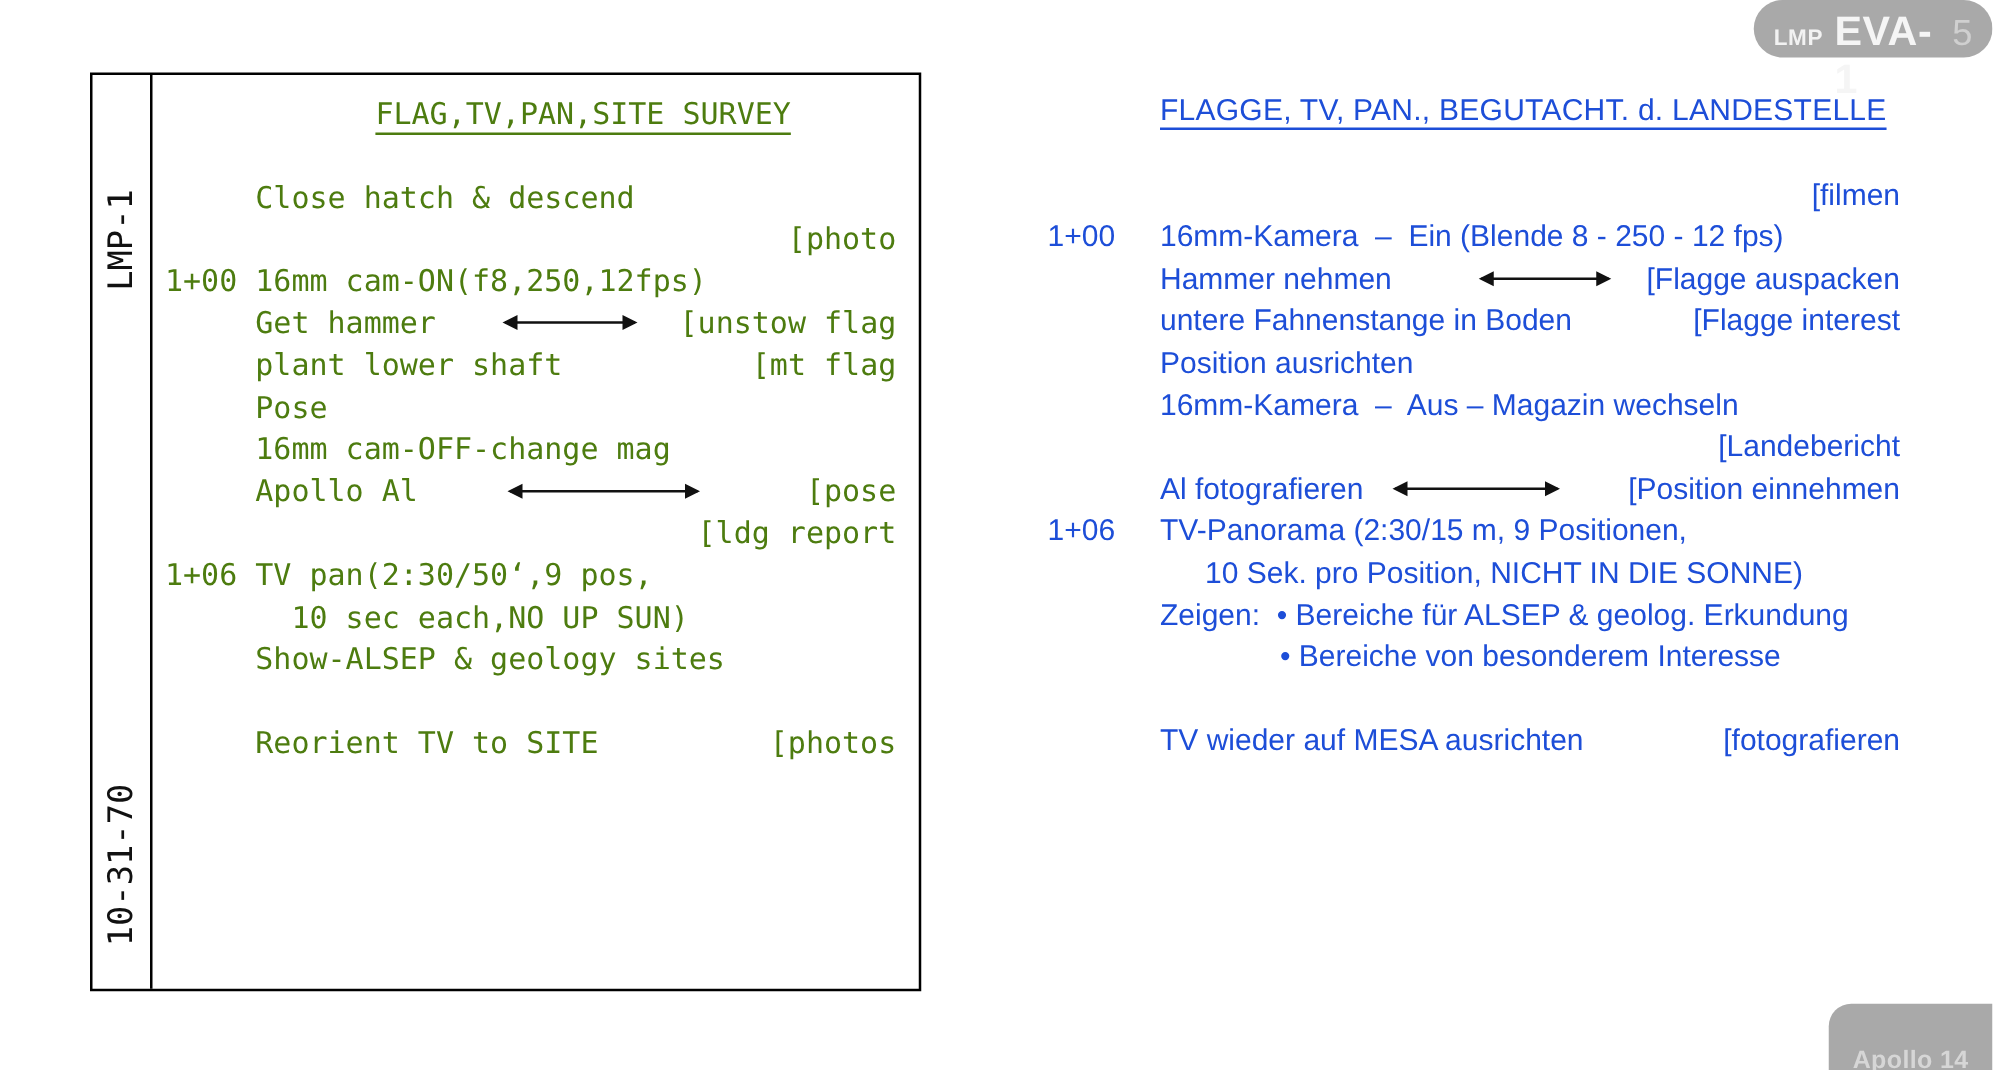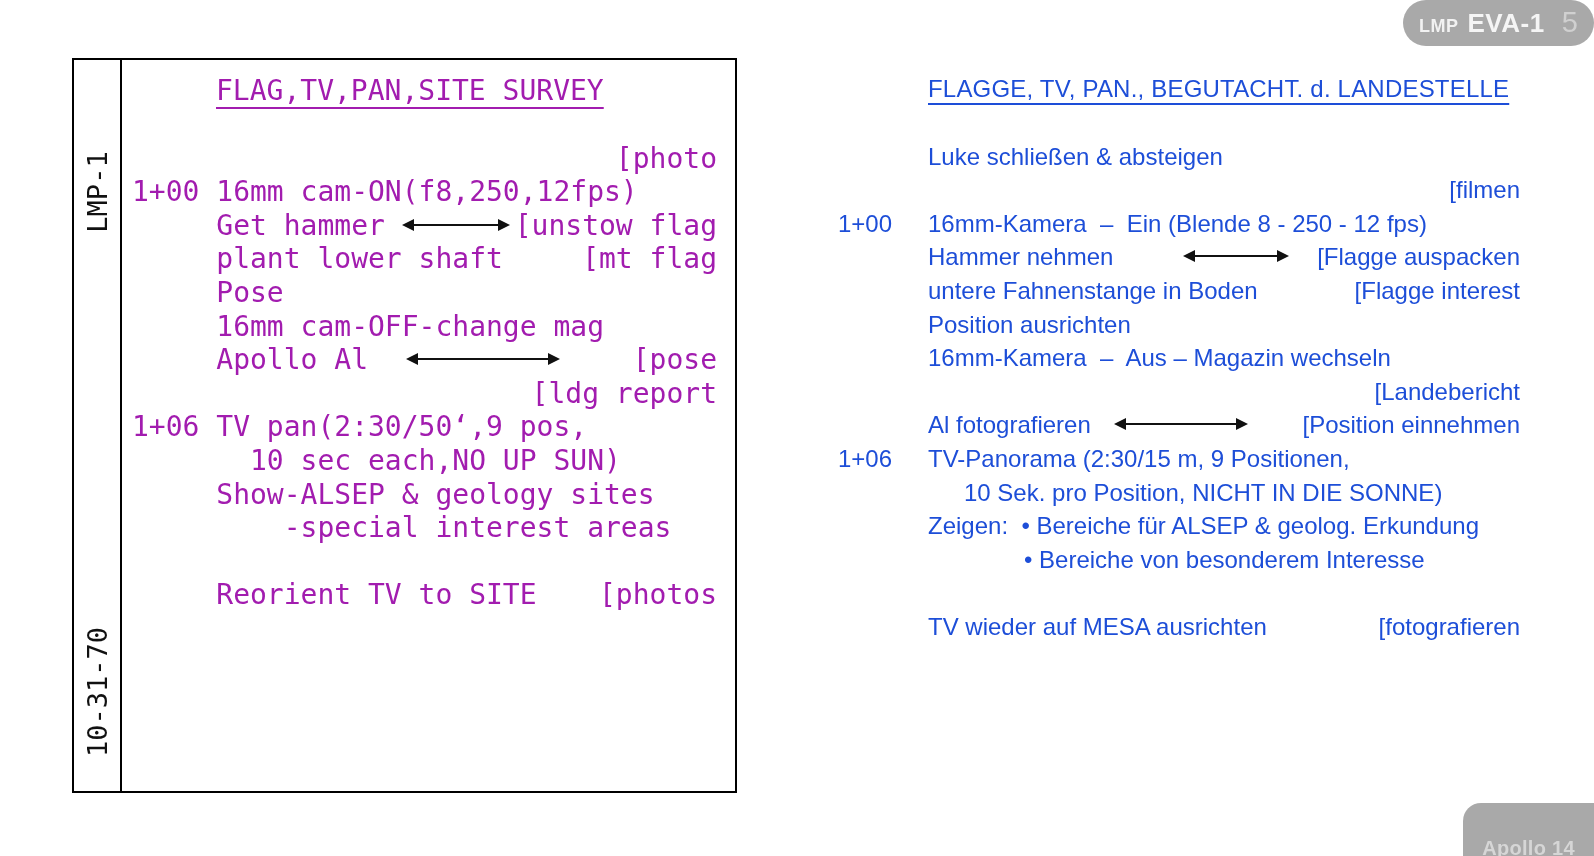--- a/index.html
+++ b/index.html
@@ -9,21 +9,21 @@
   .cl-box{position:absolute;left:72px;top:58px;width:665px;height:735px;
           border:2px solid #000;box-sizing:border-box;display:flex;background:#fff;}
   .cl-margin{width:46px;flex:none;border-right:2px solid #000;position:relative;}
   .vlabel{position:absolute;left:50%;white-space:nowrap;
           font-family:"DejaVu Sans Mono",monospace;font-size:27px;color:#111;
           transform:translate(-50%,-50%) rotate(-90deg);}
   .vlabel.top{top:132px;}
   .vlabel.bottom{top:632px;}
 
   .cl-content{flex:1;padding:14px 18px 0 10px;box-sizing:border-box;
-              font-family:"DejaVu Sans Mono",monospace;font-size:28px;color:#a21caf;}
+              font-family:"DejaVu Sans Mono",monospace;font-size:24px;color:#4d7c0f;text-align:center;}
   .cl-title{line-height:34px;padding-left:84px;white-space:pre;
             text-decoration:underline;text-decoration-thickness:2px;text-underline-offset:7px;}
   .m-row{display:flex;position:relative;min-height:33.6px;line-height:33.6px;}
   .m-text{white-space:pre;}
   .m-right{margin-left:auto;white-space:pre;}
 
   
   .de-col{position:absolute;left:838px;top:72px;width:682px;
           font-family:"Liberation Sans",sans-serif;font-size:24px;color:#1d4ed8;}
   .de-title{line-height:34px;padding-left:90px;white-space:pre;letter-spacing:.2px;
@@ -38,41 +38,44 @@
   .dbl-arrow::before,.dbl-arrow::after{content:"";position:absolute;top:-5px;width:0;height:0;
       border-top:6px solid transparent;border-bottom:6px solid transparent;}
   .dbl-arrow::before{left:-2px;border-right:12px solid #111;}
   .dbl-arrow::after{right:-2px;border-left:12px solid #111;}
 
   
   .badge-top{position:absolute;top:0;right:0;left:1403px;height:46px;background:#a9a9a9;
              border-bottom-left-radius:16px;display:flex;align-items:baseline;
              padding:6px 16px 0 16px;box-sizing:border-box;border-radius:23px;}
   .badge-top .b-lmp{font-weight:bold;font-size:18px;letter-spacing:.5px;color:#f2f2f2;}
-  .badge-top .b-eva{font-weight:bold;font-size:26px;letter-spacing:.5px;color:#f5f5f5;margin-left:9px;}
+  .badge-top .b-eva{font-weight:bold;font-size:33px;letter-spacing:.5px;color:#f5f5f5;margin-left:9px;}
   .badge-top .b-page{margin-left:auto;font-size:29px;color:#d0d0d0;}
   .badge-bottom{position:absolute;bottom:0;right:0;width:131px;height:53px;background:#a9a9a9;
              border-top-left-radius:18px;display:flex;align-items:center;justify-content:center;}
   .badge-bottom .b-mission{font-weight:bold;font-size:20px;color:#d6d6d6;letter-spacing:.3px;margin-top:38px;}
 </style>
 </head>
 <body>
 
 <div class="cl-box">
   <div class="cl-margin">
     <span class="vlabel top">LMP-1</span>
     <span class="vlabel bottom">10-31-70</span>
   </div>
   <div class="cl-content">
     <div class="cl-title">FLAG,TV,PAN,SITE SURVEY</div>
 
     <div class="m-row">
         <span class="m-text"></span>
       </div>
     <div class="m-row">
+        <span class="m-text">     Close hatch &amp; descend</span>
+      </div>
+    <div class="m-row">
         <span class="m-text"></span>
         <span class="m-right">[photo</span>
       </div>
     <div class="m-row">
         <span class="m-text">1+00 16mm cam-ON(f8,250,12fps)</span>
       </div>
     <div class="m-row">
         <span class="m-text">     Get hammer</span>
         <span class="dbl-arrow" style="left:272px;width:104px;"></span>
         <span class="m-right">[unstow flag</span>
@@ -99,42 +102,35 @@
     <div class="m-row">
         <span class="m-text">1+06 TV pan(2:30/50‘,9 pos,</span>
       </div>
     <div class="m-row">
         <span class="m-text">       10 sec each,NO UP SUN)</span>
       </div>
     <div class="m-row">
         <span class="m-text">     Show-ALSEP &amp; geology sites</span>
       </div>
     <div class="m-row">
-        <span class="m-text">         -special interest areas</span>
-      </div>
-    <div class="m-row">
         <span class="m-text"></span>
       </div>
     <div class="m-row">
         <span class="m-text">     Reorient TV to SITE</span>
         <span class="m-right">[photos</span>
       </div>
   </div>
 </div>
 
 <div class="de-col">
   <div class="de-title">FLAGGE, TV, PAN., BEGUTACHT. d. LANDESTELLE</div>
 
   <div class="g-row">
       <span class="g-label"></span>
       <span class="g-text"></span>
-    </div>
-  <div class="g-row">
-      <span class="g-label"></span>
-      <span class="g-text">Luke schließen &amp; absteigen</span>
     </div>
   <div class="g-row">
       <span class="g-label"></span>
       <span class="g-right">[filmen</span>
     </div>
   <div class="g-row">
       <span class="g-label">1+00</span>
       <span class="g-text">16mm-Kamera  –  Ein (Blende 8 - 250 - 12 fps)</span>
     </div>
   <div class="g-row">

